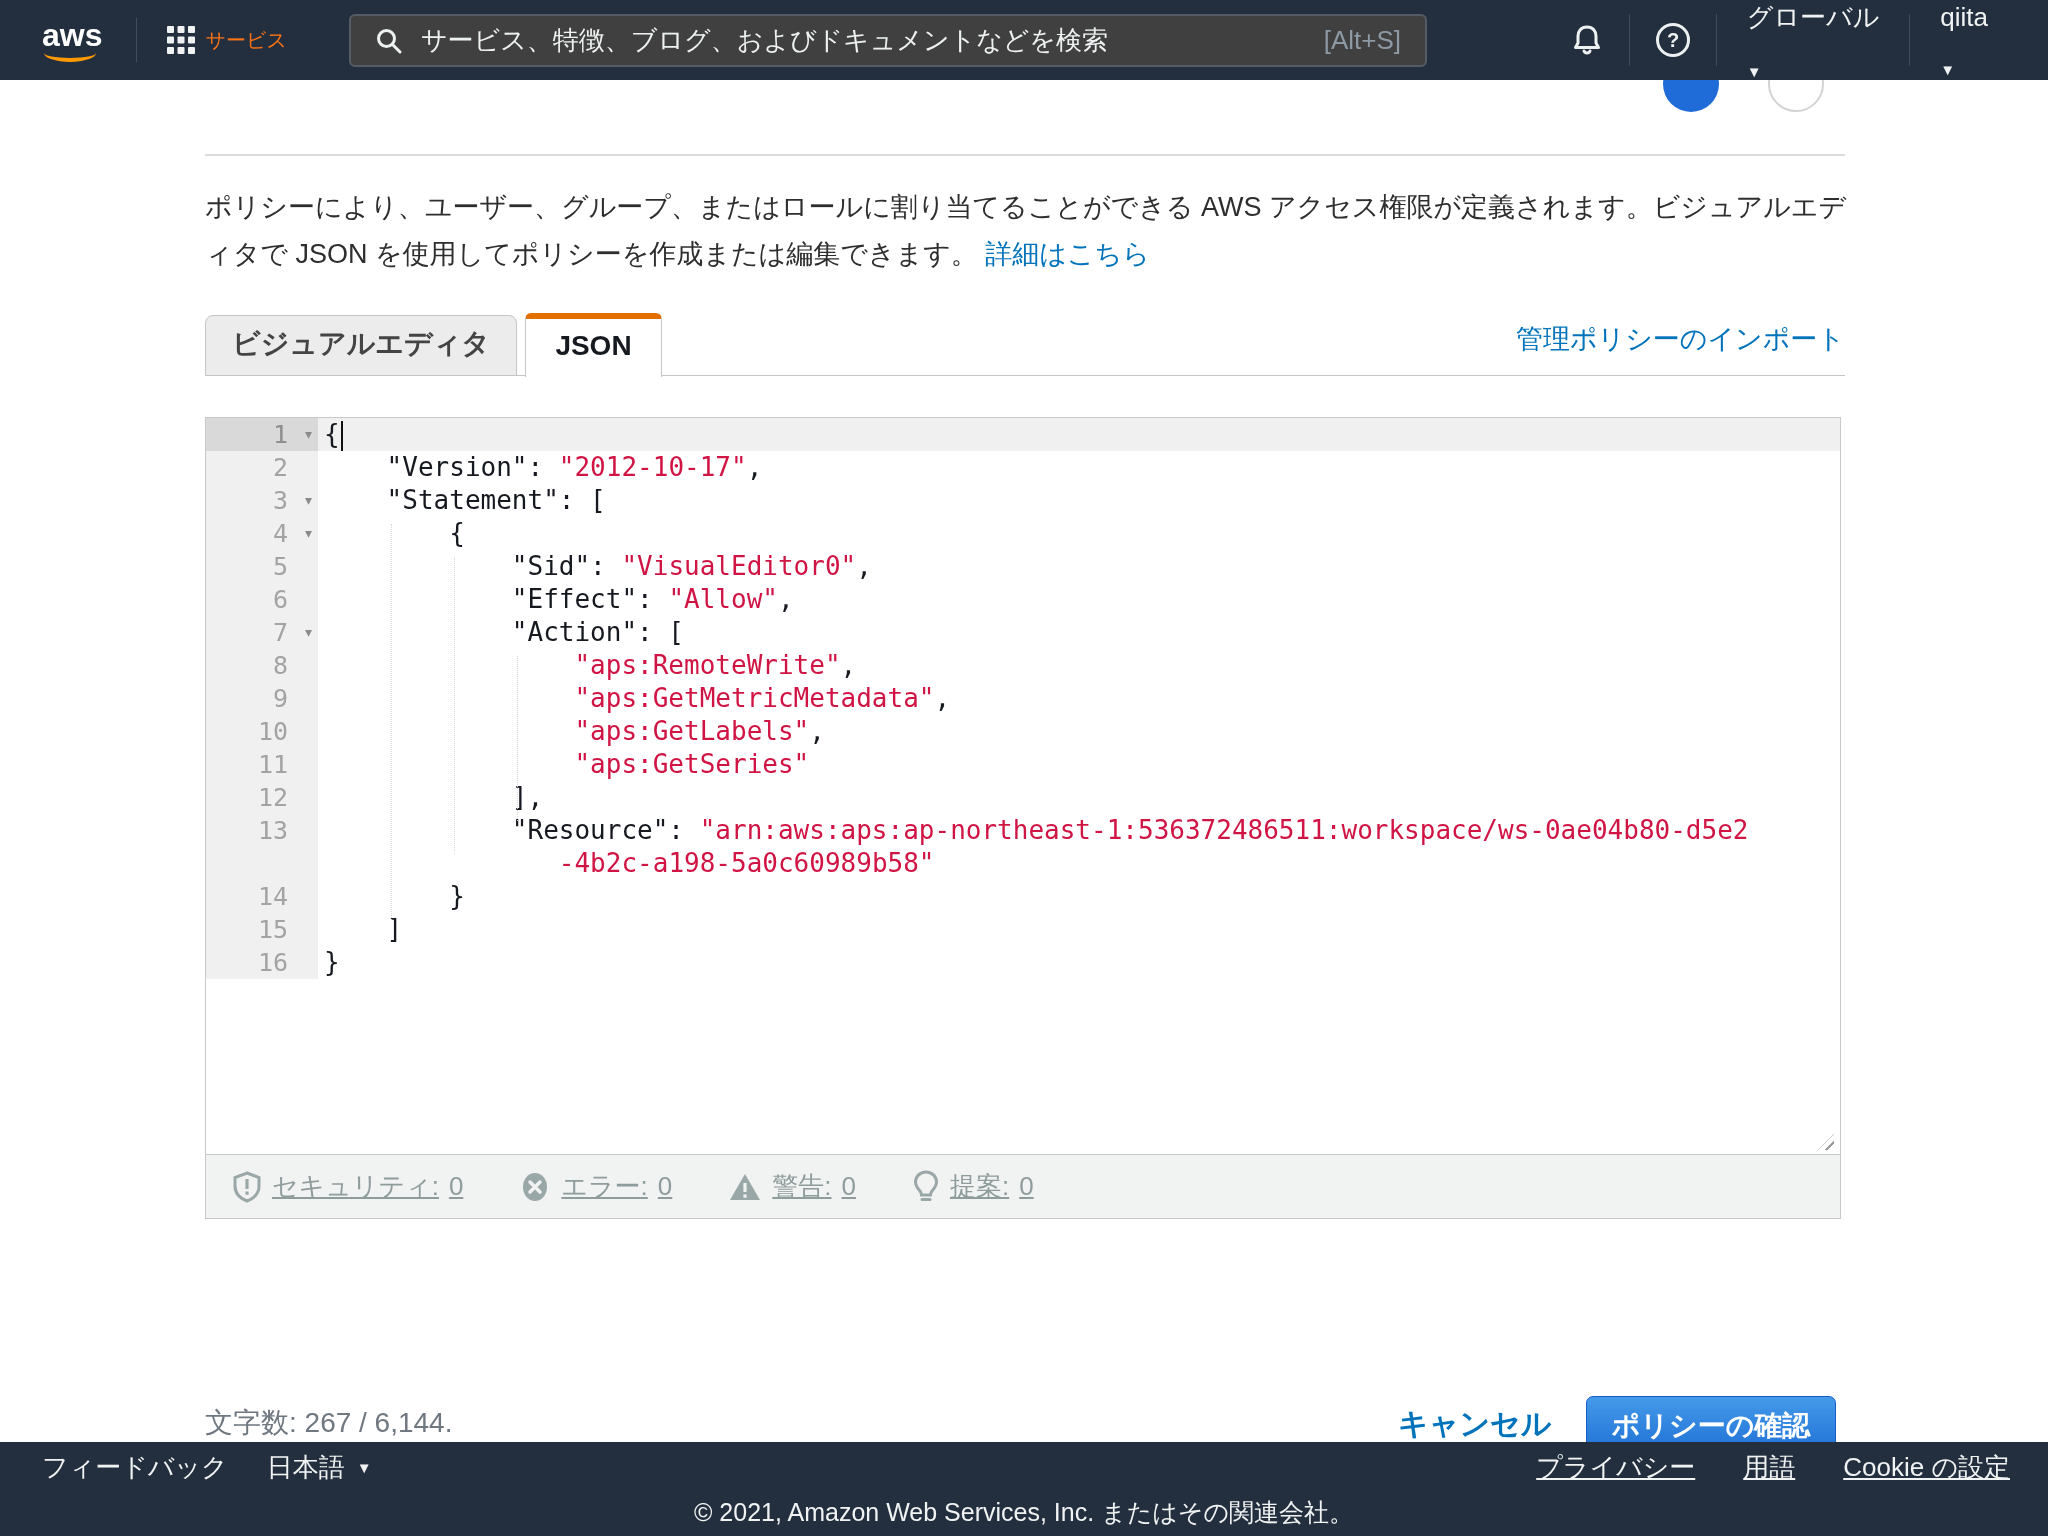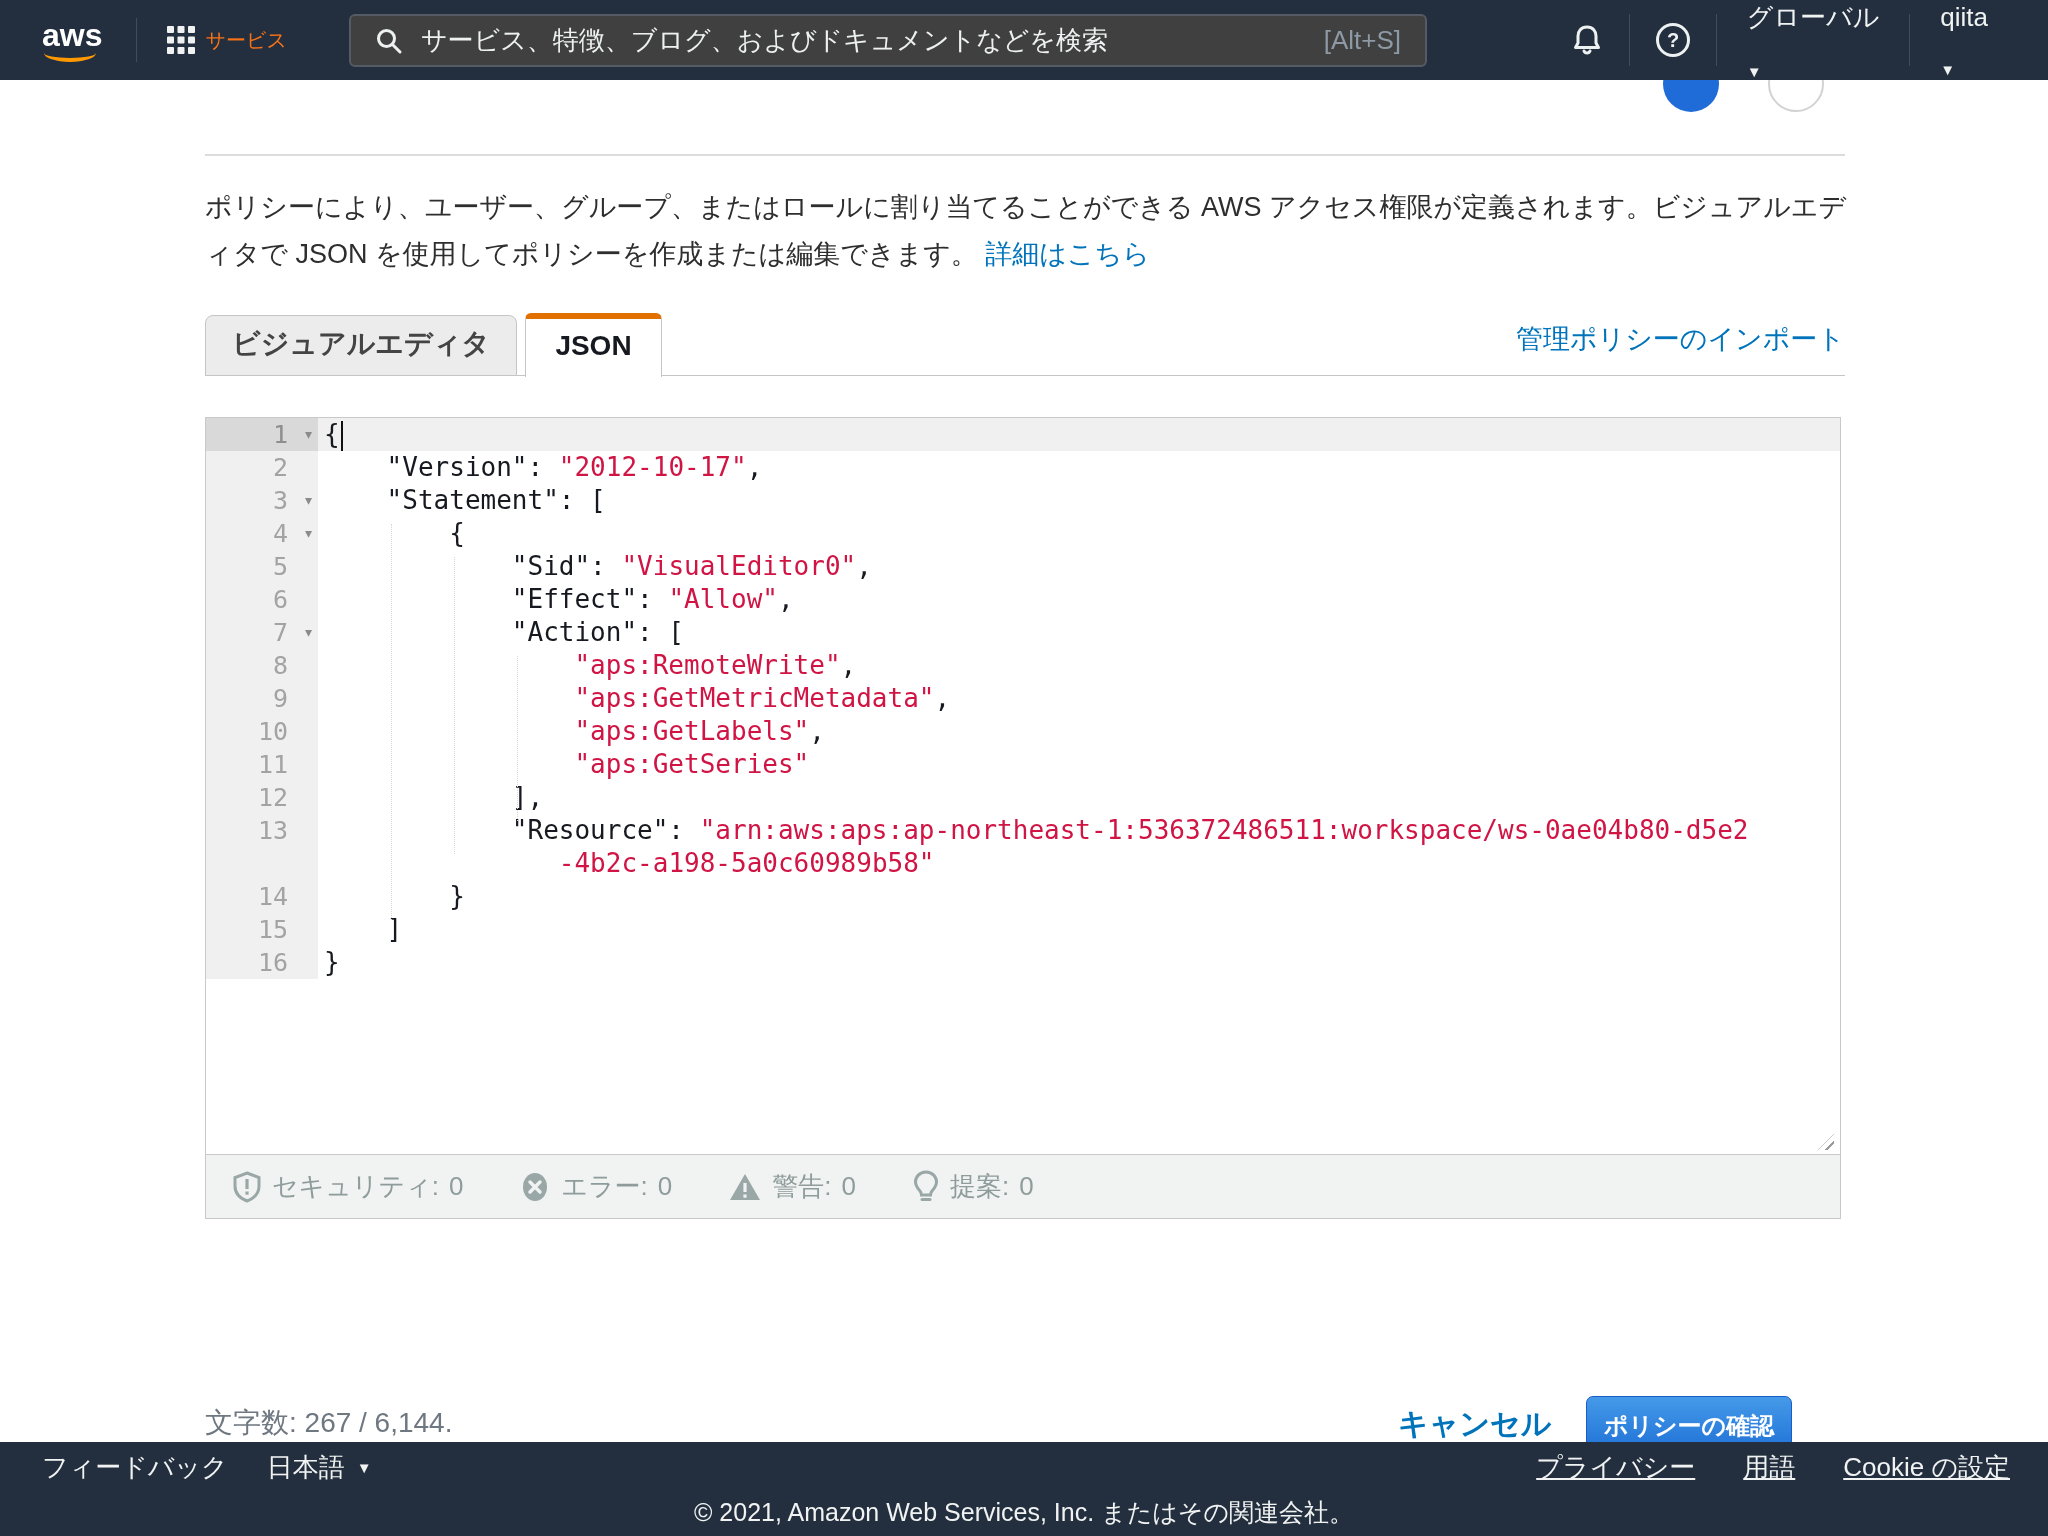--- a/index.html
+++ b/index.html
@@ -54,28 +54,28 @@
   .tok-t { color:#16191f; }
   .tok-s { color:#d01444; }
   .cursor { display:inline-block; width:2px; height:30px; background:#111; vertical-align:middle; margin-left:1px; }
   .guide { position:absolute; width:0; border-left:1px dotted #d8d8d8; z-index:1; }
   .resize-handle { position:absolute; right:6px; bottom:4px; width:16px; height:16px;
     background:repeating-linear-gradient(135deg, transparent 0 4px, #9a9a9a 4px 6px);
     clip-path:polygon(100% 0, 100% 100%, 0 100%); cursor:nwse-resize; }
 
   
   .validation-bar { height:64px; background:#f1f2f2; border-top:1px solid #c9c9c9; display:flex; align-items:center; padding-left:26px; gap:56px; }
-  .vitem { display:flex; align-items:center; gap:10px; color:#8f9c9c; font-size:26px; }
+  .vitem { display:flex; align-items:center; gap:10px; color:#8f9c9c; font-size:26px;text-decoration:underline; }
   .vitem svg { display:block; }
 
   
   .char-count { position:absolute; left:205px; top:1404px; font-size:28px; color:#6f7780; }
   .cancel-link { position:absolute; left:1398px; top:1404px; font-size:30px; font-weight:bold; color:#0073bb; text-decoration:none; cursor:pointer; }
-  .confirm-btn { position:absolute; left:1586px; top:1396px; width:206px; height:60px; border-radius:7px;
-    background:linear-gradient(#459ae8,#1e6fd6); border:1px solid #1a5dc8; color:#fff; font-size:24px; font-weight:bold;
+  .confirm-btn { position:absolute; left:1586px; top:1396px; width:250px; height:60px; border-radius:7px;
+    background:linear-gradient(#459ae8,#1e6fd6); border:1px solid #1a5dc8; color:#fff; font-size:28px; font-weight:bold;
     font-family:"Liberation Sans","DejaVu Sans",sans-serif; cursor:pointer; }
 
   
   .footer { position:absolute; top:1442px; left:0; width:2048px; height:94px; background:#232f3e; z-index:10; color:#f1f3f3; }
   .footer-row { position:absolute; top:0; left:0; width:100%; height:50px; display:flex; align-items:center; font-size:26px; }
   .footer-left { position:absolute; left:42px; display:flex; gap:39px; align-items:center; }
   .footer-right { position:absolute; right:38px; display:flex; gap:48px; align-items:center;text-decoration:underline; }
   .footer a { color:#f1f3f3; text-decoration:none; cursor:pointer; white-space:nowrap; }
   .lang { display:flex; align-items:center; gap:12px; }
   .copyright { position:absolute; top:54px; width:100%; text-align:center; font-size:25px; color:#f1f3f3; }

